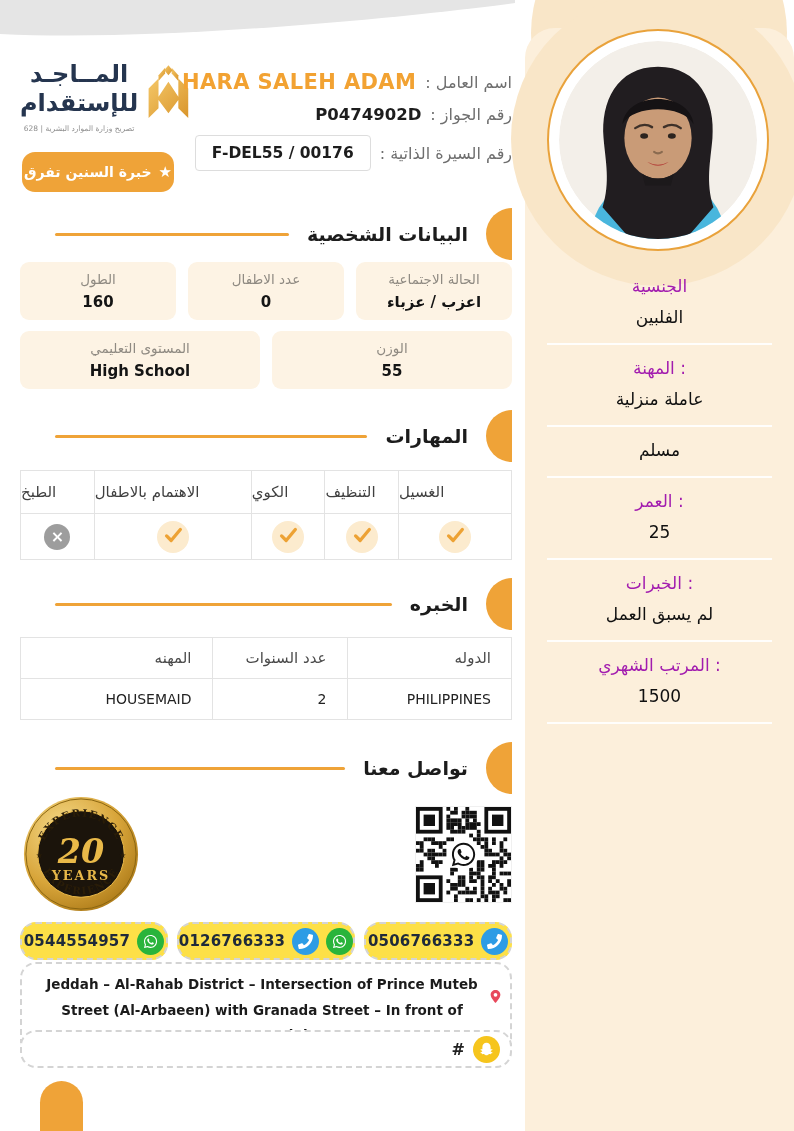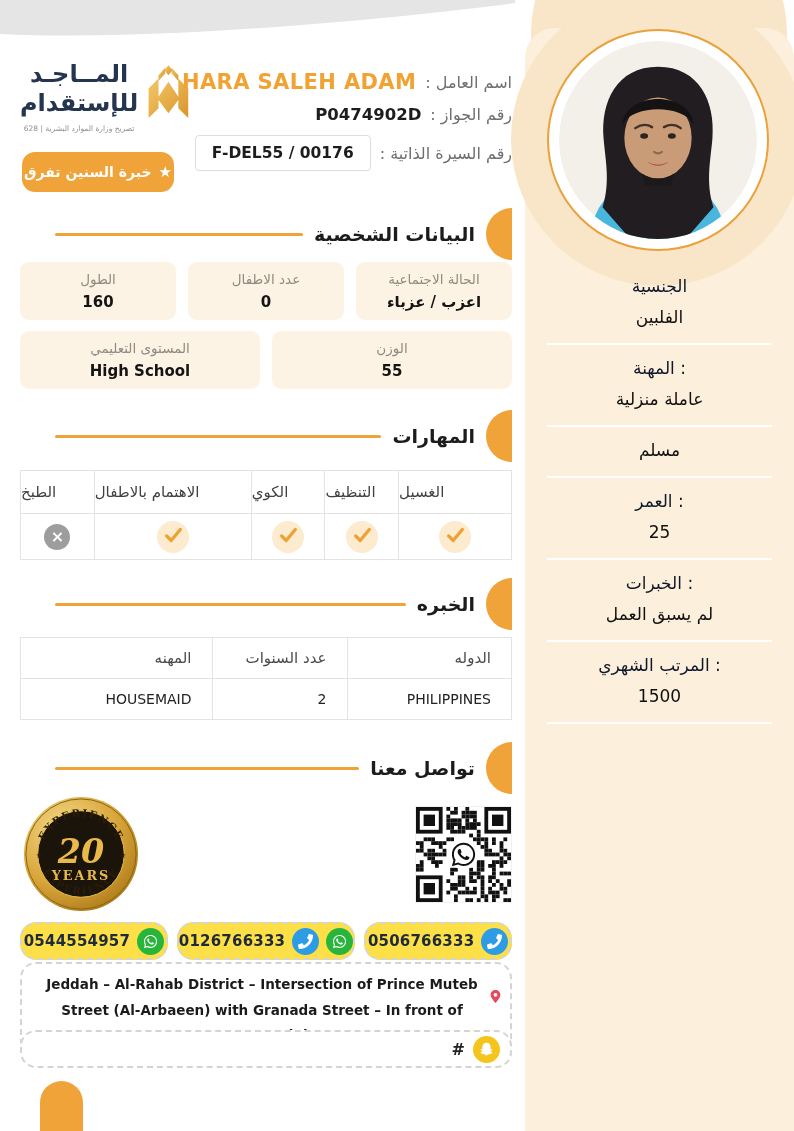--- a/index.html
+++ b/index.html
@@ -32,21 +32,21 @@
   
   .id-block{position:absolute;top:70px;right:0;direction:rtl;display:flex;flex-direction:column;align-items:flex-start;}
   .id-row{display:flex;align-items:center;gap:9px;margin-bottom:11px;}
   .id-lbl{font-size:16px;color:#6e6e6e;}
   .id-name{font-size:21px;font-weight:bold;color:#F2A232;letter-spacing:.4px;}
   .id-val{font-size:16.5px;font-weight:bold;color:#1d1d1d;}
   .id-box{border:1.5px solid #ddd;border-radius:4px;background:#fff;padding:8px 16px;
     font-size:15.5px;font-weight:bold;color:#1d1d1d;direction:ltr;}
 
   
-  .sec-header{position:absolute;left:0;right:0;height:52px;display:flex;direction:rtl;align-items:center;gap:11px;}
+  .sec-header{position:absolute;left:0;right:0;height:52px;display:flex;direction:rtl;align-items:center;gap:18px;}
   .sec-circle{flex:none;width:26px;height:52px;background:var(--accent);border-radius:26px 0 0 26px;}
   .sec-title{font-size:19px;font-weight:bold;color:#1c1c1c;}
   .sec-line{flex:1;height:3px;background:var(--accent);border-radius:3px;margin-left:35px;}
 
   
   .cards{position:absolute;left:0;right:0;display:flex;direction:rtl;gap:12px;}
   .pcard{flex:1;height:58px;background:var(--card);border-radius:9px;display:flex;flex-direction:column;
     align-items:center;justify-content:center;gap:6px;}
   .pcard .lbl{font-size:13.5px;color:var(--lbl);}
   .pcard .val{font-size:15px;font-weight:bold;color:#141414;}
@@ -91,21 +91,21 @@
   .sidebar{position:absolute;top:0;right:0;width:269px;height:1131px;}
   .sb-bg{position:absolute;top:28px;left:0;right:0;bottom:0;background:var(--cream);border-radius:30px 30px 0 0;}
   .sb-halo{position:absolute;top:-95px;left:6px;width:256px;height:256px;border-radius:50%;background:var(--cream-deco);}
   .sb-deco{position:absolute;top:-8px;left:-14px;width:294px;height:294px;border-radius:50%;background:var(--cream-deco);}
   .photo-wrap{position:absolute;top:29px;left:22px;width:222px;height:222px;background:#fff;border:2px solid var(--accent-d);
     border-radius:50%;display:flex;align-items:center;justify-content:center;}
   .photo-wrap svg{width:198px;height:198px;border-radius:50%;}
 
   .sb-fields{position:absolute;top:263px;left:22px;right:22px;}
   .sb-field{padding:13px 0 16px;border-bottom:2px solid rgba(255,255,255,.9);text-align:center;}
-  .sb-field .lbl{font-size:17px;color:#0f172a;margin-bottom:11px;}
+  .sb-field .lbl{font-size:17px;color:#a21caf;margin-bottom:11px;}
   .sb-field .val{font-size:17px;font-weight:normal;color:#101010;}
 
   .langs{position:absolute;top:800px;left:22px;right:22px;text-align:center;}
   .langs-title{font-size:18px;font-weight:bold;color:#101010;padding-top:12px;}
   .lang-row{display:flex;direction:rtl;justify-content:center;gap:34px;margin-top:28px;}
   .lang{display:flex;flex-direction:column;align-items:center;}
   .lang-circle{position:relative;width:76px;height:76px;}
   .lang-disc{position:absolute;inset:4px;border-radius:50%;background:var(--disc);display:flex;align-items:center;justify-content:center;direction:ltr;}
   .lang-pct{font-size:16px;font-weight:bold;color:#1e1e1e;}
   .lang-ring-svg{position:absolute;inset:0;transform:rotate(-96deg);}

